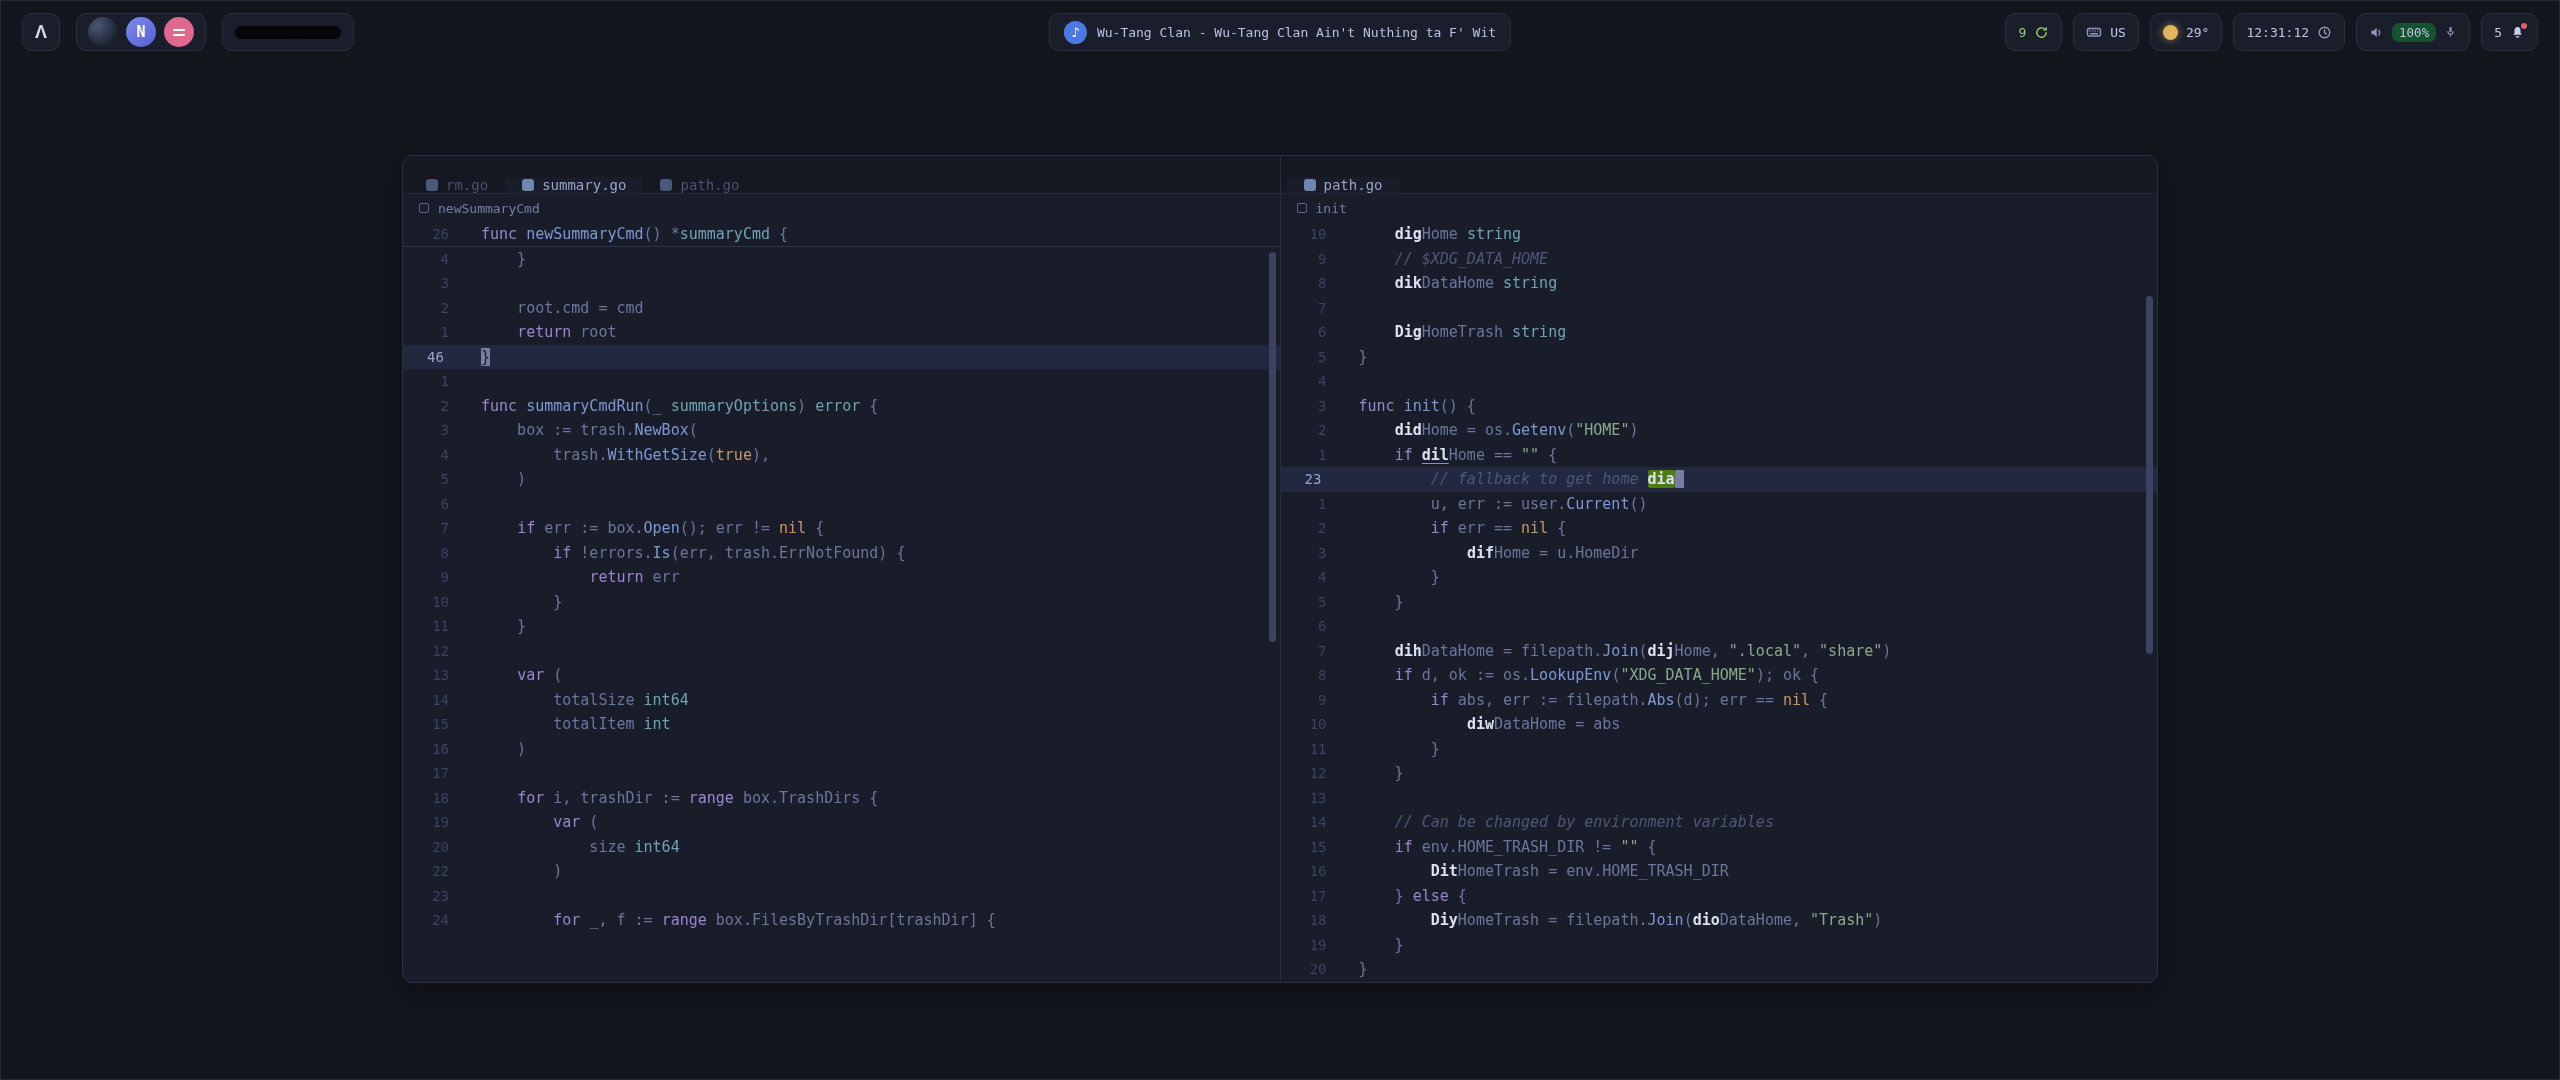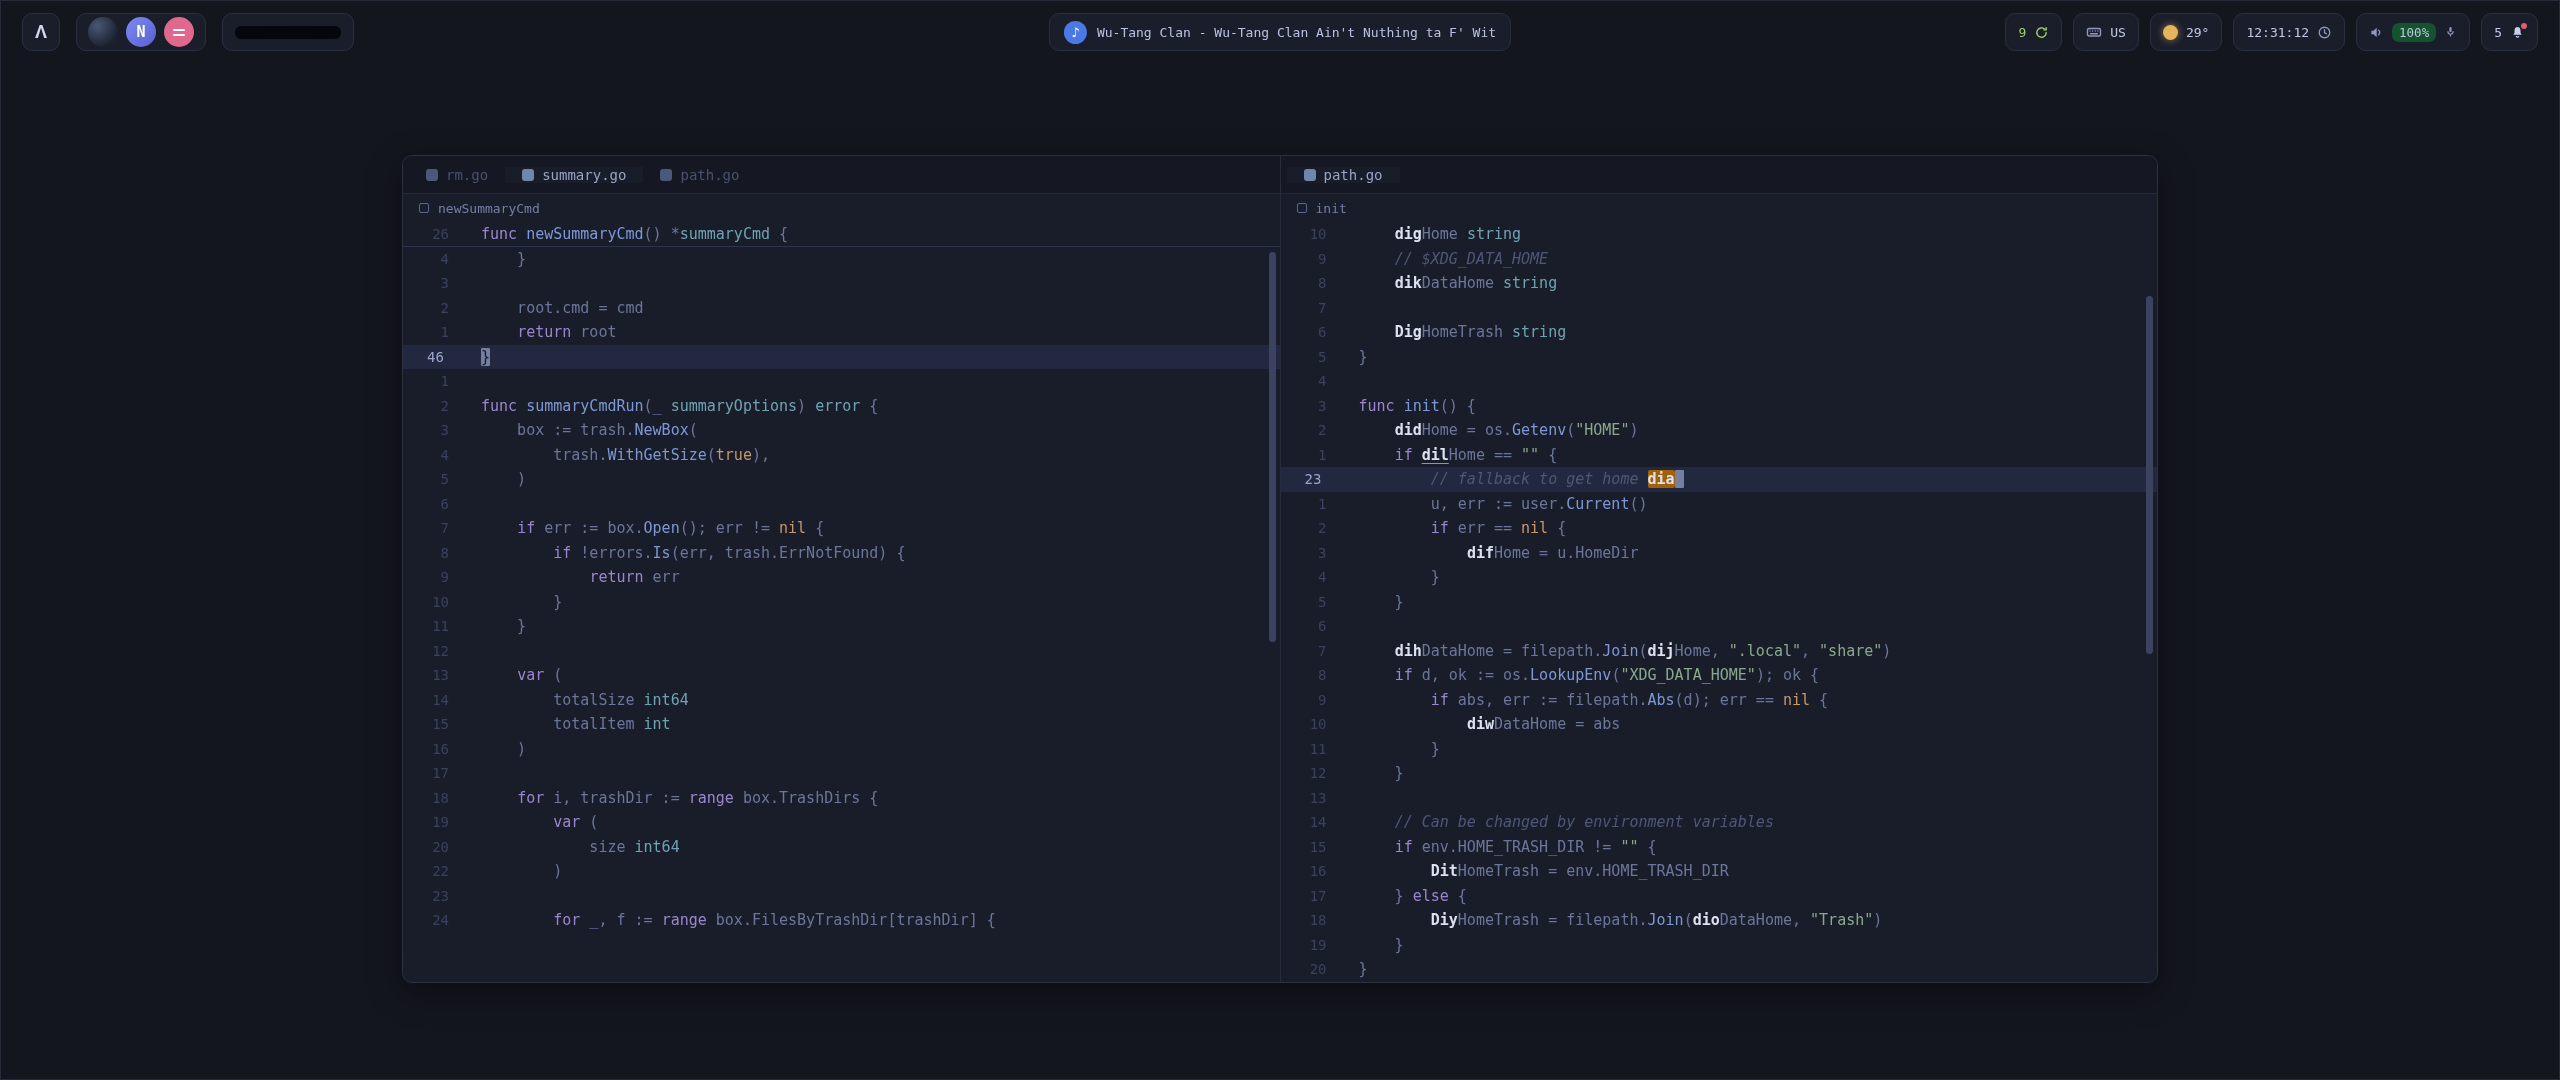--- a/index.html
+++ b/index.html
@@ -66,21 +66,21 @@
   .bell-wrap{position:relative;display:grid;place-items:center;color:#c8cfe8}
   .bell-dot{position:absolute;top:-2px;right:-2px;width:6px;height:6px;border-radius:50%;background:var(--red)}
 
   
   .editor-window{position:absolute;left:402px;top:155px;width:1756px;height:828px;
         display:flex;background:var(--editor);border:1px solid var(--border);border-radius:10px;
         overflow:hidden;box-shadow:0 10px 34px rgba(0,0,0,.38)}
   .pane{flex:1;min-width:0;display:flex;flex-direction:column;position:relative}
   .pane-right{border-left:1px solid #262c3c}
   .tabbar{height:38px;flex:none;background:var(--tabbar);border-bottom:1px solid #222838;
-        display:flex;align-items:center;padding-left:6px}
+        display:flex;align-items:flex-end;padding-left:6px}
   .tab{display:flex;align-items:center;gap:8px;padding:0 17px;font-size:14px;
         color:var(--txt-dim);cursor:pointer}
   .tab.active{color:#99a3c6;background:var(--editor)}
   .tabic{width:12px;height:12px;border-radius:3px;background:#4a587a;flex:none}
   .tab.active .tabic{background:#6e87ae}
   .crumbs{height:28px;flex:none;display:flex;align-items:center;gap:9px;padding-left:16px;
         font-size:13px;color:#747fa6;background:var(--editor)}
   .sym-icon{width:10px;height:10px;border:1.5px solid #5d6890;border-radius:2px;flex:none}
 
   .codearea{flex:1;overflow:hidden;position:relative}
@@ -93,21 +93,21 @@
   .cl.cur .code{color:#7d89b0}
 
   .tok-kw{color:var(--kw)}
   .tok-fn{color:var(--fn)}
   .tok-ty{color:var(--ty)}
   .tok-str{color:var(--str)}
   .tok-cm{color:var(--cm);font-style:italic}
   .tok-bool{color:var(--bool)}
   .tok-hint{color:var(--hint);font-weight:bold}
   .tok-ul{text-decoration:underline;text-underline-offset:3px;text-decoration-color:#8a93b8}
-  .tok-sel{background:#a16207;border-radius:2px}
+  .tok-sel{background:#4d7c0f;border-radius:2px}
   .tok-cursor{background:#757f9f;color:#161a26;border-radius:1px}
 
   .sb{position:absolute;right:4px;width:7px;border-radius:4px;background:#3b4360;z-index:3;cursor:pointer}
   .sb-left{top:96px;height:390px}
   .sb-right{top:140px;height:358px}
 </style>
 </head>
 <body>
 
 <div class="desktop">

